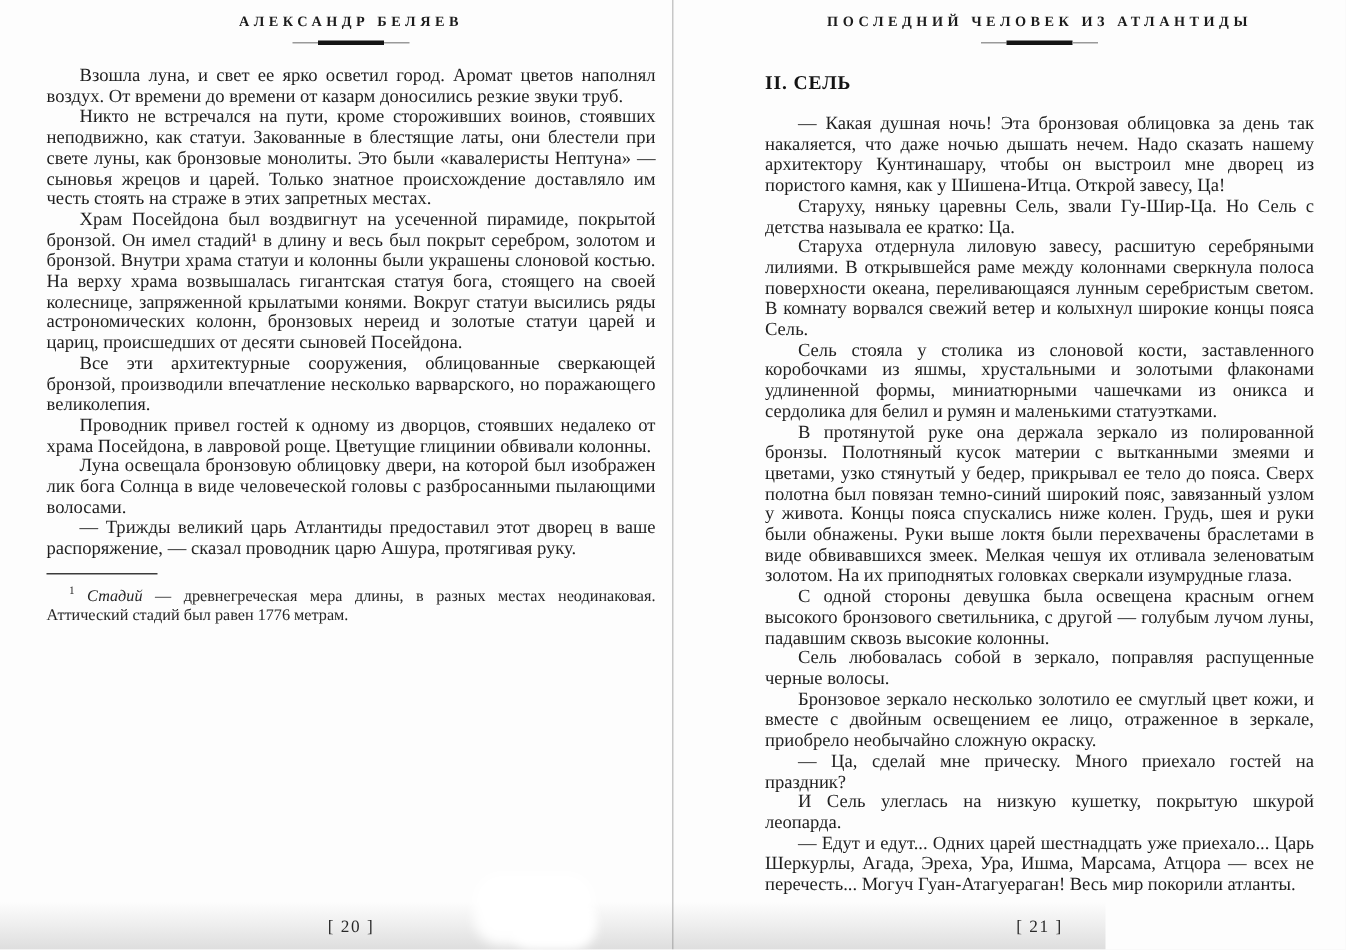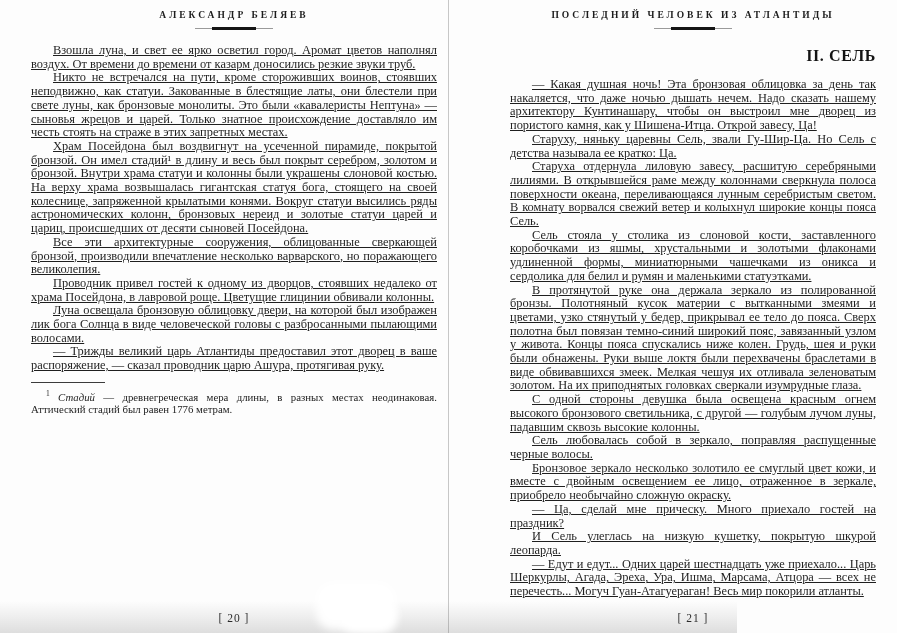--- a/index.html
+++ b/index.html
@@ -31,34 +31,33 @@
     color: #1c1c1c; white-space: nowrap;
   }
   .head-rule {
     width: 78px; margin: 7px auto 0 auto;
     display: flex; align-items: center; height: 3px;
   }
   .head-rule .rule-thin { flex: 1; height: 1px; background: #9a9a9a; }
   .head-rule .rule-thick { width: 44px; height: 3px; background: #151515; }
   .chapter-title {
     margin-top: 17px;
-    text-align: right;
-    font-size: 16px; font-weight: bold; letter-spacing: 0.6px;
+    text-align: left;
+    font-size: 13px; font-weight: bold; letter-spacing: 0.6px;
     color: #141414;
   }
   .body-text { margin-top: 14px; }
   .page-right .body-text { margin-top: 13px; }
   .body-text p {
     margin: 0;
     font-size: 12.4px; line-height: 13.7px;
     color: #1f1f1f;
     text-align: justify;
     text-indent: 22px;
     hyphens: auto;
-    text-decoration: underline;
   }
   .footnote-block { margin-top: 9px; }
   .footnote-sep { width: 74px; height: 1px; background: #3c3c3c; margin: 0 0 5px 0; }
   .footnote {
     margin: 0;
     font-size: 10.8px; line-height: 12.6px;
     color: #242424;
     text-align: justify;
     text-indent: 15px;
   }

